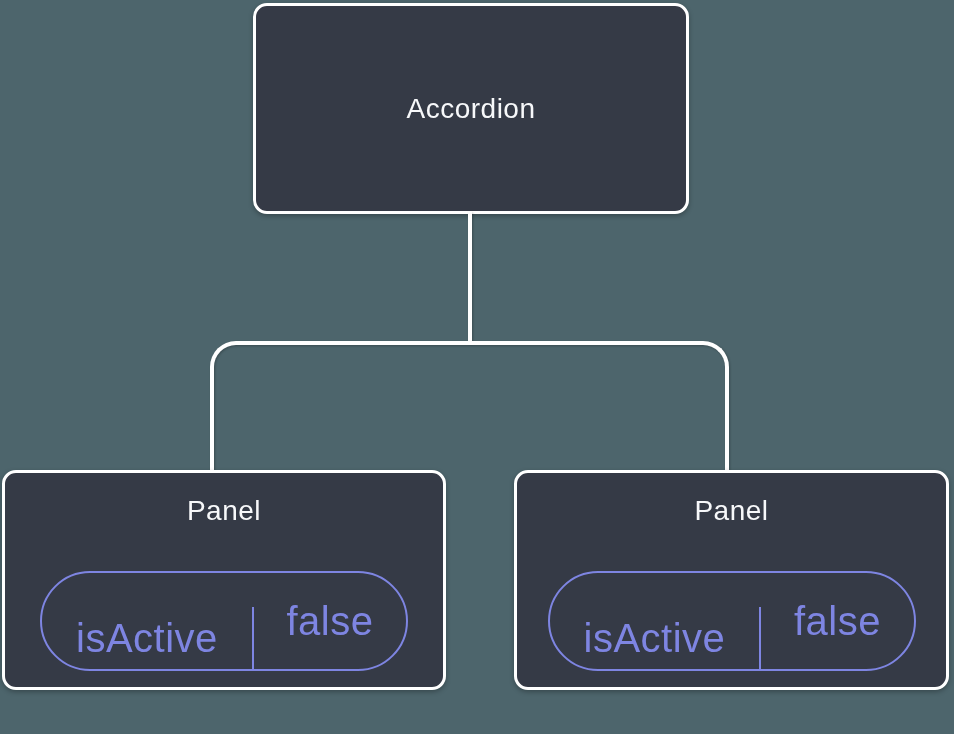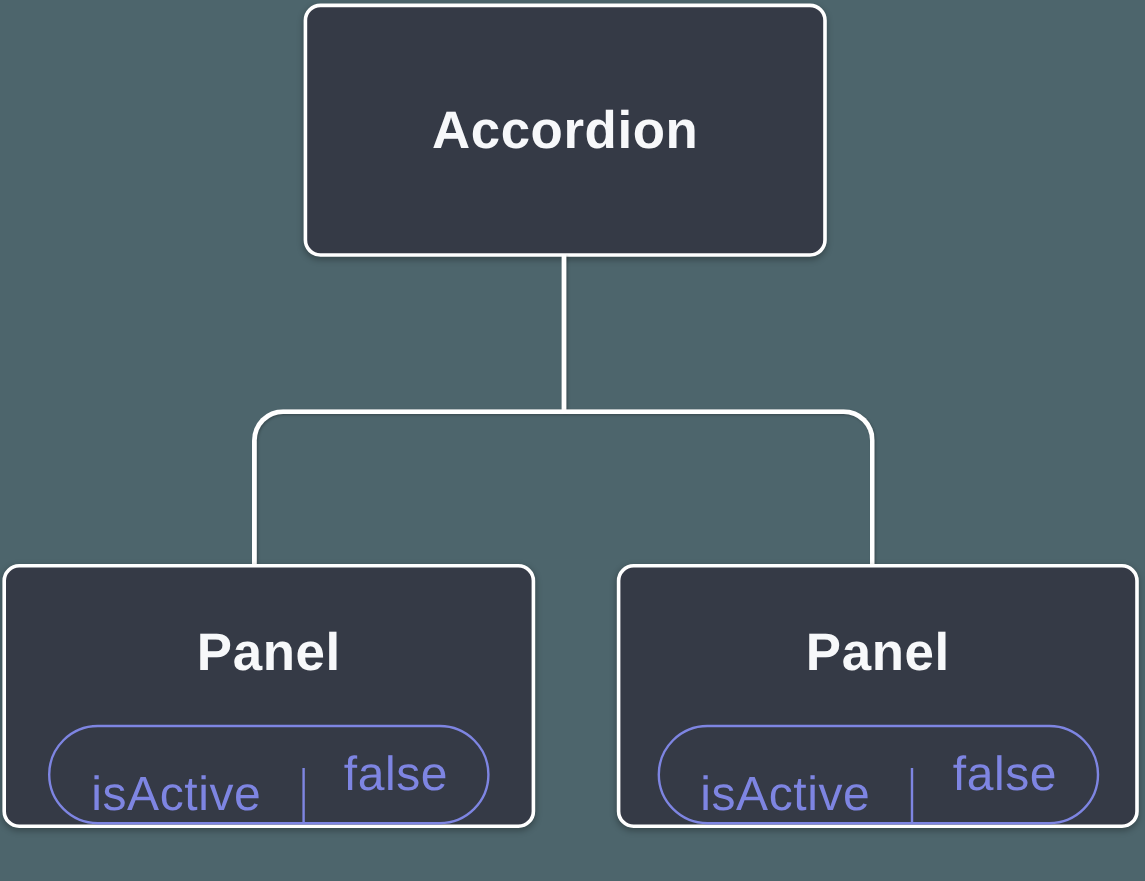--- a/index.html
+++ b/index.html
@@ -27,34 +27,34 @@
     background: var(--node-fill);
     border: 3px solid var(--node-border);
     border-radius: 14px;
     box-shadow: 0 2px 5px rgba(0,0,0,0.28);
     display: flex;
     flex-direction: column;
     align-items: center;
   }
   .node-label {
     color: var(--node-label);
-    font-size: 44px;
-    font-weight: 700;
+    font-size: 28px;
+    font-weight: 400;
     letter-spacing: 0.5px;
     line-height: 44px;
   }
   .node-root {
     left: 253px; top: 3px;
     width: 436px; height: 211px;
     justify-content: center;
   }
   .node-panel {
     top: 470px;
     width: 444px; height: 220px;
-    padding-top: 49px;
+    padding-top: 16px;
     text-align: center;
   }
   .node-panel-left  { left: 2px;  }
   .node-panel-right { left: 514px; width: 435px; }
   .node-panel .node-label { margin-bottom: 38px; }
 
   
   .connector-stem {
     position: absolute;
     left: 468px; top: 212px;

